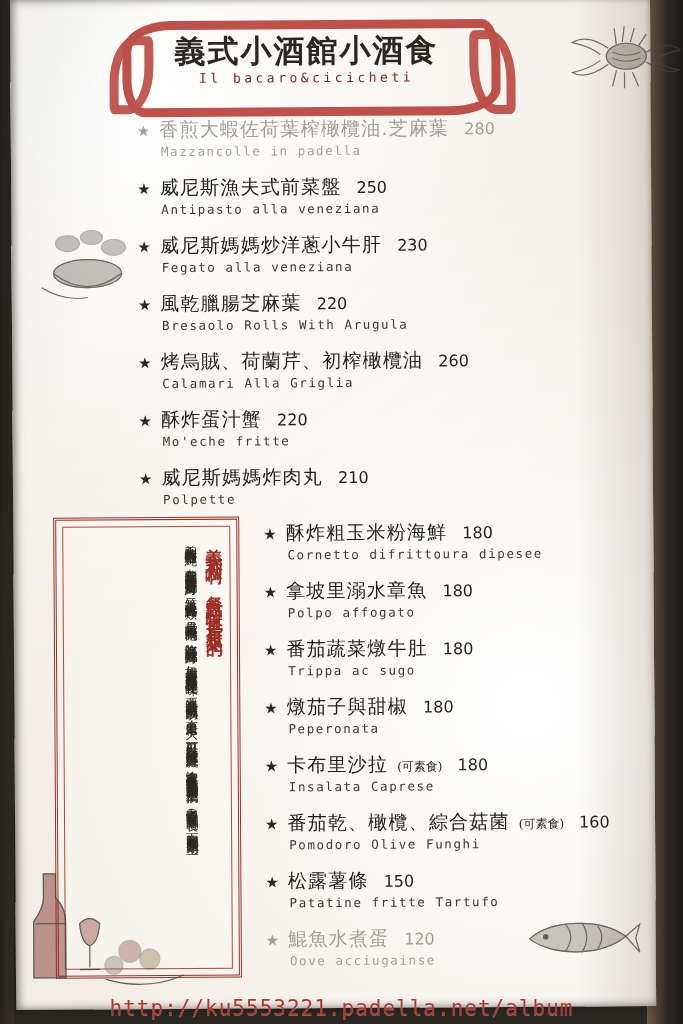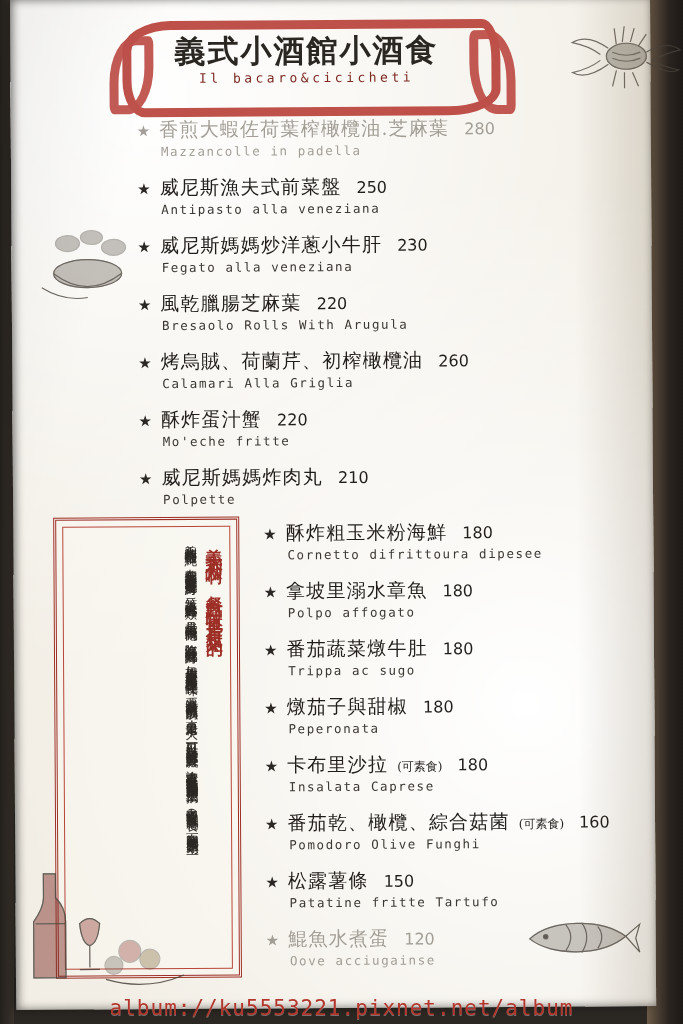--- a/index.html
+++ b/index.html
@@ -426,14 +426,14 @@
         <path d="M80 106 v22 M70 130 h20"></path>
         <circle cx="120" cy="112" r="11" fill="#8a3028" opacity=".4"></circle>
         <circle cx="140" cy="120" r="10" fill="#7c5f2a" opacity=".4"></circle>
         <circle cx="104" cy="126" r="9" fill="#6f675d" opacity=".4"></circle>
         <path d="M96 140 q40 12 78 -4"></path>
       </g>
     </svg>
 
   </div>
 
-  <div class="watermark">album://ku5553221.pixnet.net/album</div>
+  <div class="watermark">http://ku5553221.padella.net/album</div>
 </div>
 
 </body></html>

